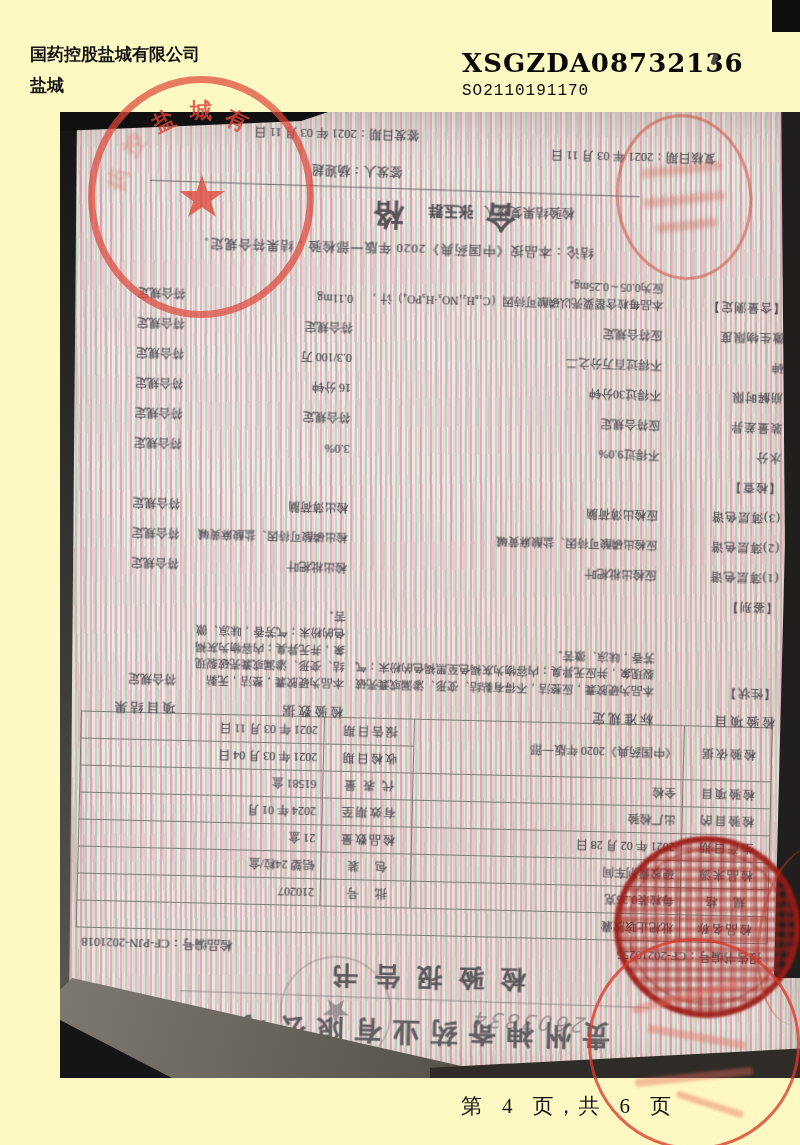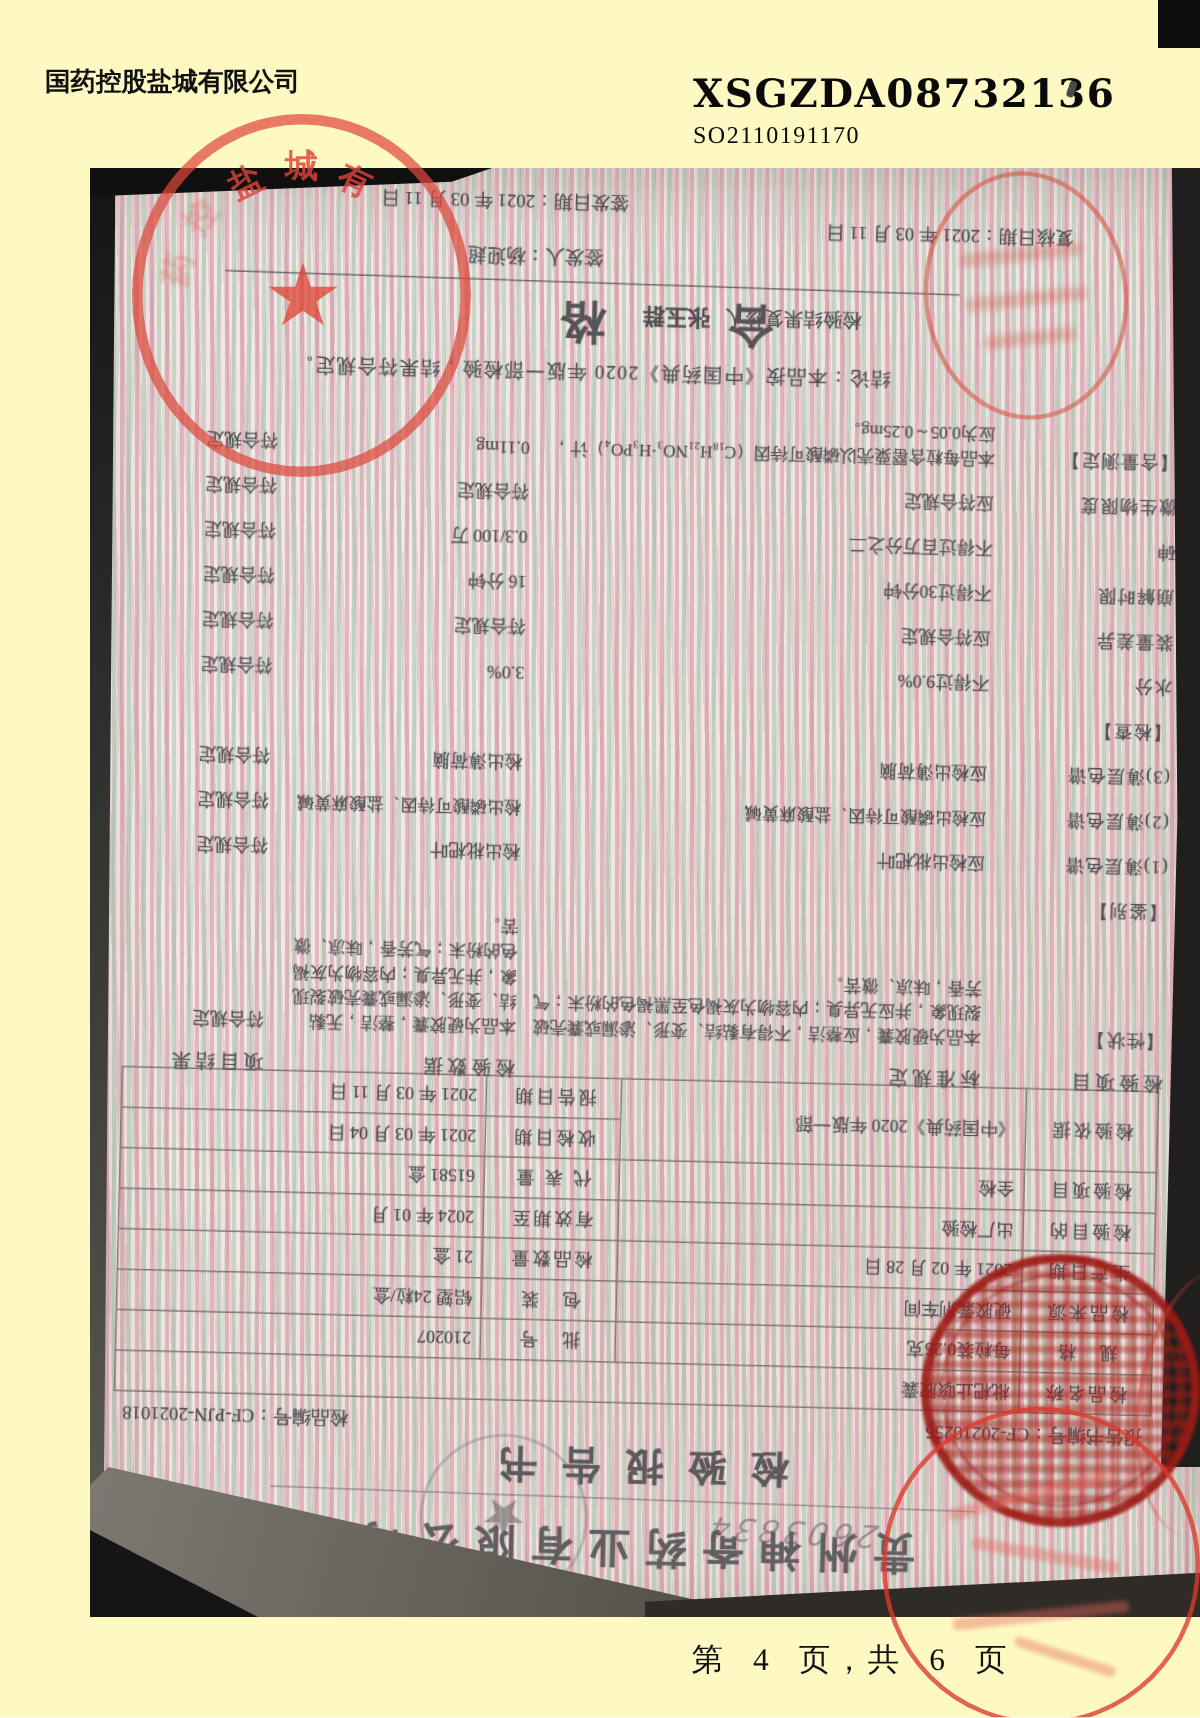--- a/index.html
+++ b/index.html
@@ -3,21 +3,21 @@
 <meta charset="utf-8">
 <style>
   html,body{margin:0;padding:0;background:#ffffff;}
   .screen{position:relative;width:800px;height:1145px;background:#fef9c3;overflow:hidden;
           font-family:"Liberation Serif",serif;}
   
   .hdr-company{position:absolute;left:30px;top:40px;font-family:"Liberation Sans",sans-serif;
     font-weight:bold;font-size:17px;color:#111;line-height:1.8;}
   .hdr-codes{position:absolute;left:462px;top:48px;color:#0a0a0a;}
   .code-main{font-family:"DejaVu Serif",serif;font-size:26px;font-weight:600;letter-spacing:1px;}
-  .code-sub{font-family:Liberation Serif, serif;font-size:16px;margin-top:4px;letter-spacing:1px;}
+  .code-sub{font-family:Liberation Mono, monospace;font-size:16px;margin-top:4px;letter-spacing:1px;}
   .corner-black{position:absolute;left:772px;top:0;width:28px;height:32px;background:#0e0e0e;}
   .speck{position:absolute;left:712px;top:54px;width:5px;height:11px;background:#4a4a4a;border-radius:2px;transform:rotate(18deg);}
 
   
   .photo{position:absolute;left:60px;top:112px;width:740px;height:966px;overflow:hidden;
     background-color:#f2e9e6;
     background-image:
       repeating-linear-gradient(90deg, rgba(212,128,155,.50) 0 2.5px, rgba(248,243,238,0) 2.5px 5px,
         rgba(142,186,155,.42) 5px 7.5px, rgba(248,243,238,0) 7.5px 10px),
       repeating-linear-gradient(88deg, rgba(205,120,150,.22) 0 3px, rgba(0,0,0,0) 3px 10px),
@@ -116,20 +116,21 @@
     font-family:"DejaVu Sans",sans-serif;font-style:italic;font-size:21px;letter-spacing:3px;
     color:rgba(92,86,92,.50);transform:rotate(183deg) skewX(-10deg);filter:blur(.4px);}
 </style>
 </head>
 <body>
 
 <div class="screen">
 
   <div class="hdr-company">
     <div>国药控股盐城有限公司</div>
+    <div>盐城</div>
   </div>
   <div class="hdr-codes">
     <div class="code-main">XSGZDA08732136</div>
     <div class="code-sub">SO2110191170</div>
   </div>
   <div class="corner-black"></div>
   <div class="speck"></div>
 
   <div class="photo">
     <div class="doc">

